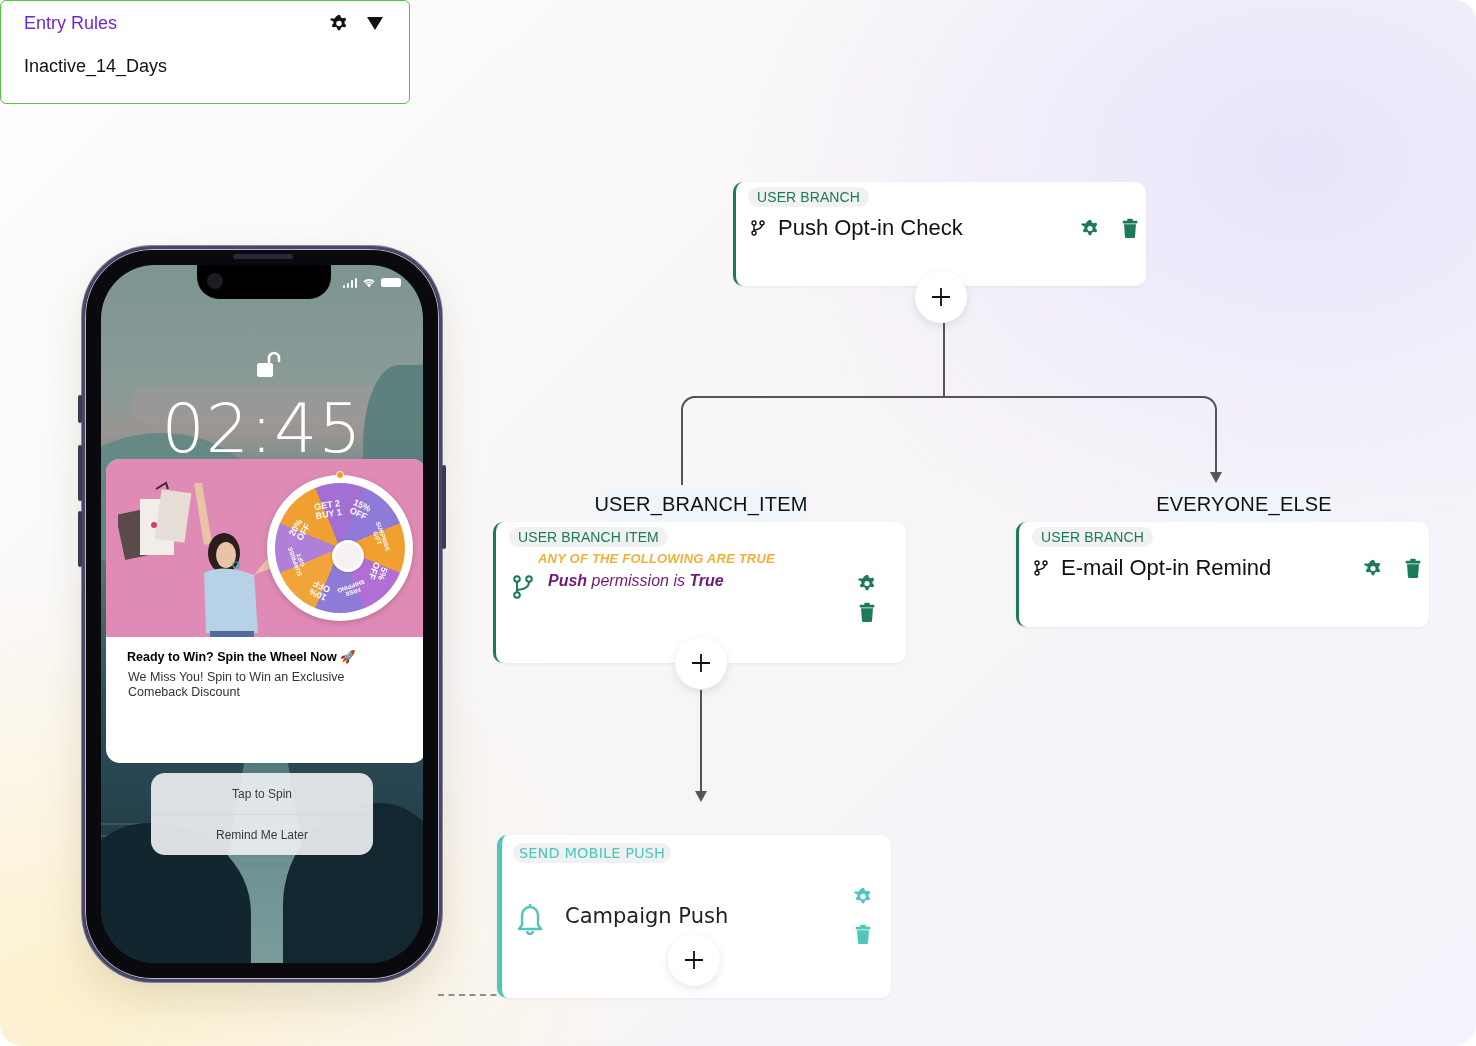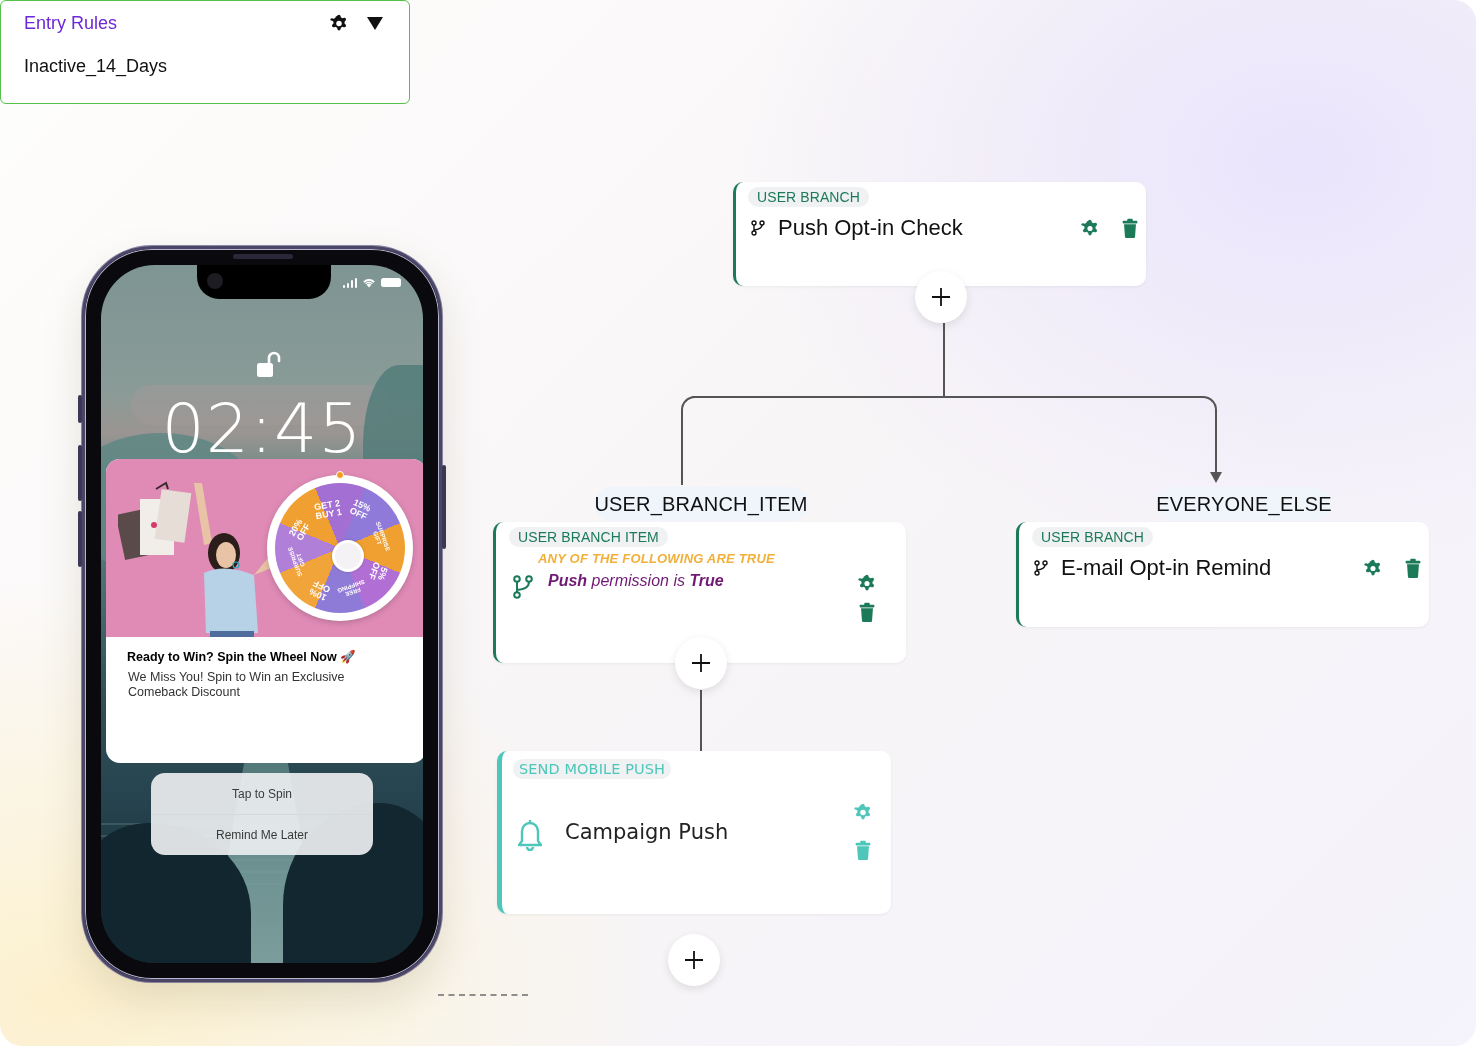--- a/index.html
+++ b/index.html
@@ -318,21 +318,21 @@
       <path fill="#1c7a58" d="M12 1.5c1 0 1.5.8 1.8 1.8l.3 1.2c.6.2 1.2.5 1.7.9l1.2-.4c1-.3 1.9-.2 2.4.7s.2 1.8-.5 2.5l-.9.9c.1.6.1 1.3 0 1.9l.9.9c.7.7 1 1.6.5 2.5s-1.4 1-2.4.7l-1.2-.4c-.5.4-1.1.7-1.7.9l-.3 1.2c-.3 1-.8 1.8-1.8 1.8s-1.5-.8-1.8-1.8l-.3-1.2c-.6-.2-1.2-.5-1.7-.9l-1.2.4c-1 .3-1.9.2-2.4-.7s-.2-1.8.5-2.5l.9-.9c-.1-.6-.1-1.3 0-1.9l-.9-.9C2.5 8 2.2 7.1 2.7 6.2s1.4-1 2.4-.7l1.2.4c.5-.4 1.1-.7 1.7-.9l.3-1.2C10.5 2.3 11 1.5 12 1.5z" transform="translate(0 1.5)"></path>
       <circle cx="12" cy="12.5" r="2.8" fill="#fff"></circle>
     </svg>
     <svg class="icon-btn" style="left:383px; top:35px;" viewBox="0 0 24 24">
       <rect x="9" y="2" width="6" height="3" rx="1" fill="#1c7a58"></rect>
       <rect x="4" y="4" width="16" height="3" rx="1" fill="#1c7a58"></rect>
       <path d="M5.5 8 H18.5 L17.5 21.5 A1.5 1.5 0 0 1 16 23 H8 A1.5 1.5 0 0 1 6.5 21.5 Z" fill="#1c7a58"></path>
     </svg>
   </div>
 
-  <div class="card teal-edge" style="left:497px; top:751px; width:394px; height:163px;">
+  <div class="card teal-edge" style="left:497px; top:835px; width:394px; height:163px;">
     <div class="tag teal" style="left:11px; top:8px;">SEND MOBILE PUSH</div>
     <svg style="position:absolute; left:14px; top:66px;" width="28" height="34" viewBox="0 0 28 34">
       <path d="M6 24 V14 A8 8 0 0 1 22 14 V24 L25 28 H3 Z" fill="none" stroke="#4ec6ba" stroke-width="2.4" stroke-linejoin="round"></path>
       <path d="M11 30 A3 3 0 0 0 17 30" fill="none" stroke="#4ec6ba" stroke-width="2.4"></path>
       <path d="M14 3 V6" stroke="#4ec6ba" stroke-width="2.4"></path>
     </svg>
     <div class="card-title" style="left:63px; top:69px; font-family:'DejaVu Sans', sans-serif; font-size:21px; color:#222;">Campaign Push</div>
     <svg class="icon-btn" style="left:350px; top:50px;" viewBox="0 0 24 24">
       <path fill="#4ec6ba" d="M12 1.5c1 0 1.5.8 1.8 1.8l.3 1.2c.6.2 1.2.5 1.7.9l1.2-.4c1-.3 1.9-.2 2.4.7s.2 1.8-.5 2.5l-.9.9c.1.6.1 1.3 0 1.9l.9.9c.7.7 1 1.6.5 2.5s-1.4 1-2.4.7l-1.2-.4c-.5.4-1.1.7-1.7.9l-.3 1.2c-.3 1-.8 1.8-1.8 1.8s-1.5-.8-1.8-1.8l-.3-1.2c-.6-.2-1.2-.5-1.7-.9l-1.2.4c-1 .3-1.9.2-2.4-.7s-.2-1.8.5-2.5l.9-.9c-.1-.6-.1-1.3 0-1.9l-.9-.9C2.5 8 2.2 7.1 2.7 6.2s1.4-1 2.4-.7l1.2.4c.5-.4 1.1-.7 1.7-.9l.3-1.2C10.5 2.3 11 1.5 12 1.5z" transform="translate(0 1.5)"></path>
       <circle cx="12" cy="12.5" r="3" fill="#fff"></circle>

